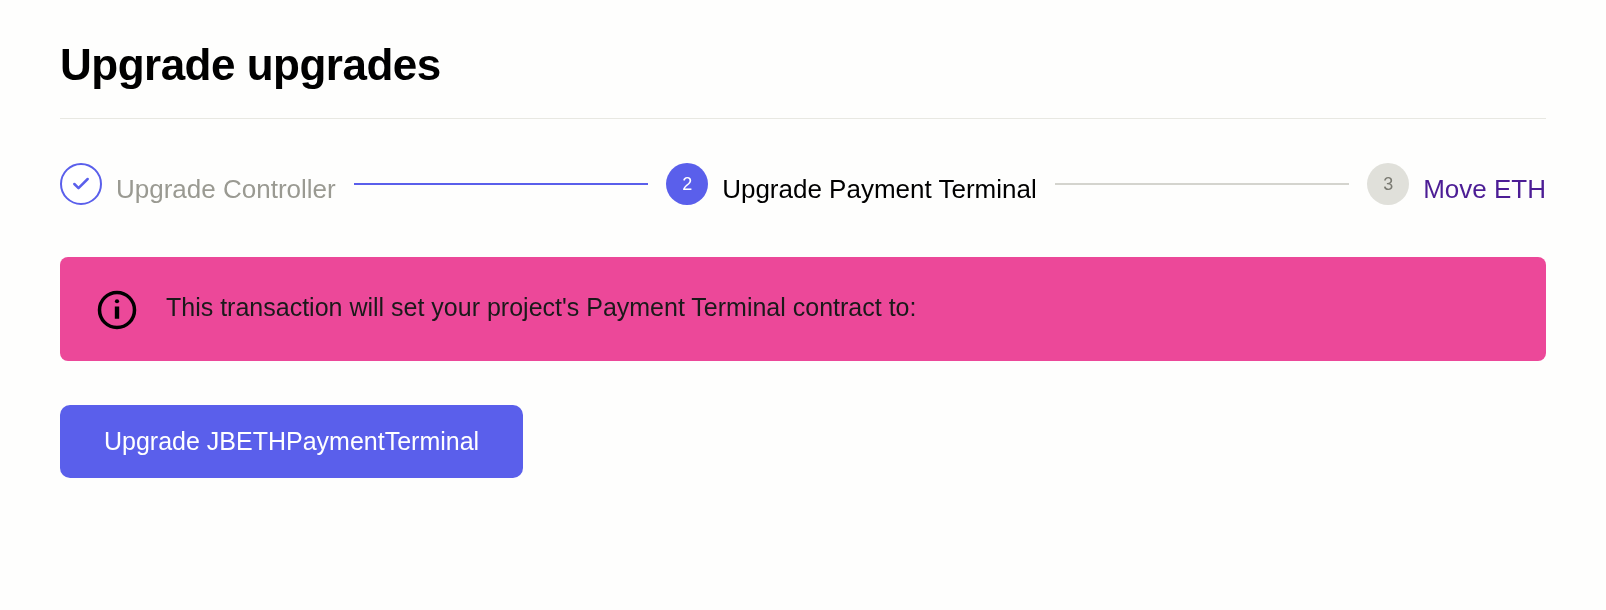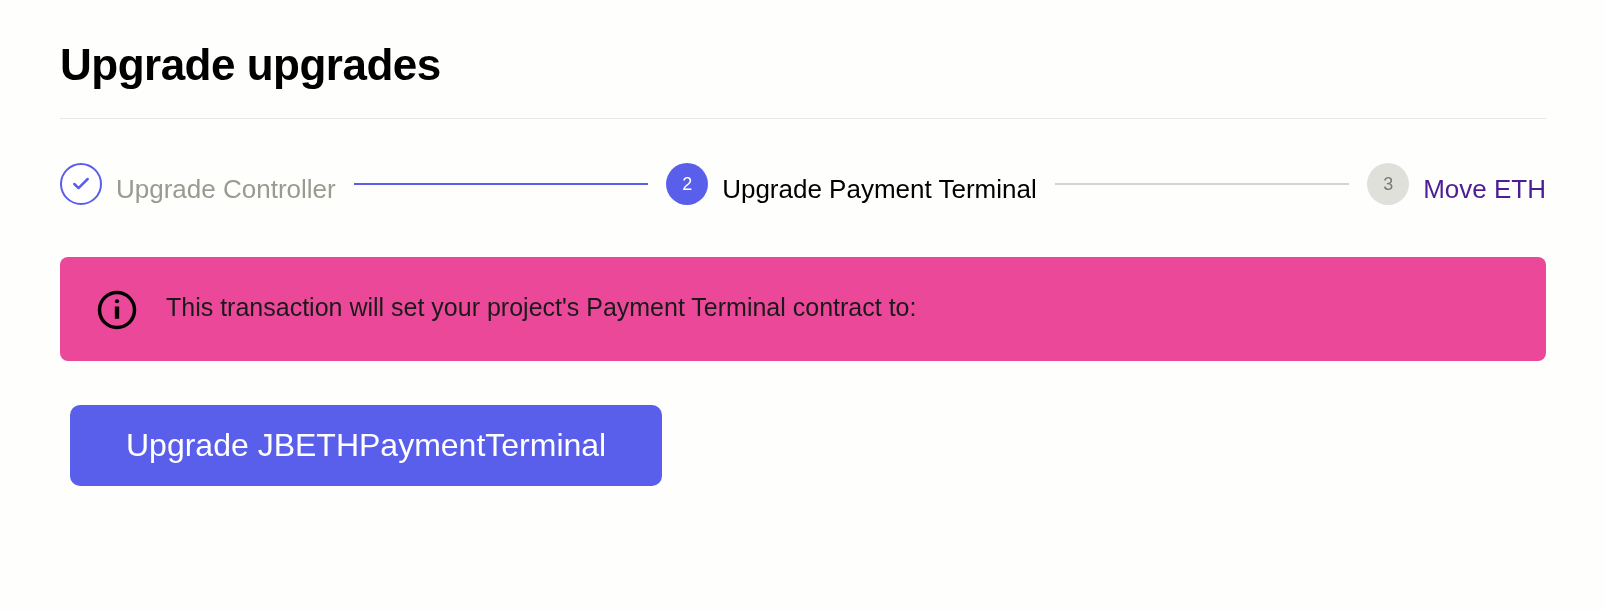--- a/index.html
+++ b/index.html
@@ -101,26 +101,25 @@
     .info-text {
       font-size: 25px;
       line-height: 1.6;
       color: #1a1a1a;
     }
     .upgrade-button {
       background: #5a5feb;
       color: #fff;
       border: none;
       border-radius: 10px;
-      padding: 22px 56px;
-      font-size: 32px;
+      padding: 22px 44px;
+      font-size: 25px;
       font-weight: 500;
       cursor: pointer;
       font-family: inherit;
-      margin-left: 10px;
     }
     .check-svg {
       width: 20px;
       height: 20px;
     }
   </style>
 </head>
 <body>
 
 

